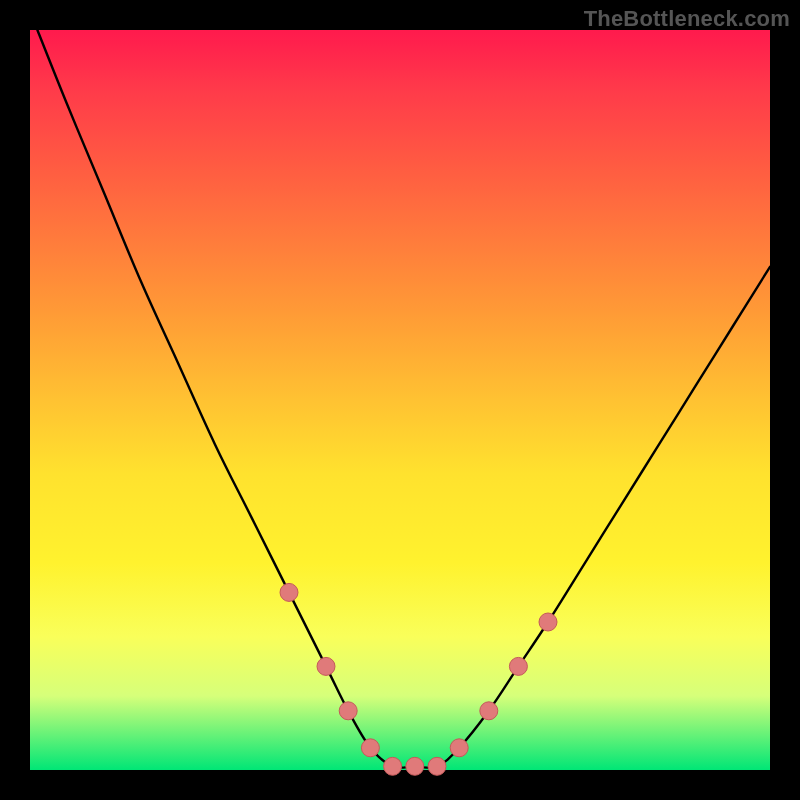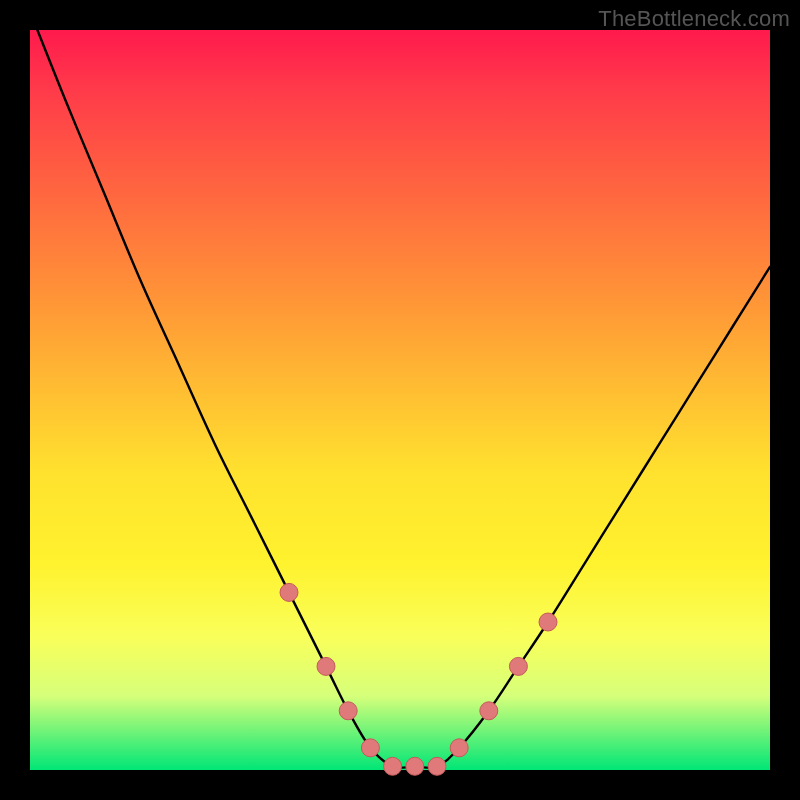--- a/index.html
+++ b/index.html
@@ -35,21 +35,21 @@
       #f9ff5a 82%,
       #d6ff7a 90%,
       #00e676 100%);
   }
   .watermark {
     position: absolute;
     top: 6px;
     right: 10px;
     color: #555;
     font-size: 22px;
-    font-weight: 400;
+    font-weight: 700;
     letter-spacing: 0.2px;
     user-select: none;
     margin-left: 22px;
   }
   svg.curve {
     position: absolute;
     left: 0;
     top: 0;
     width: 740px;
     height: 740px;

